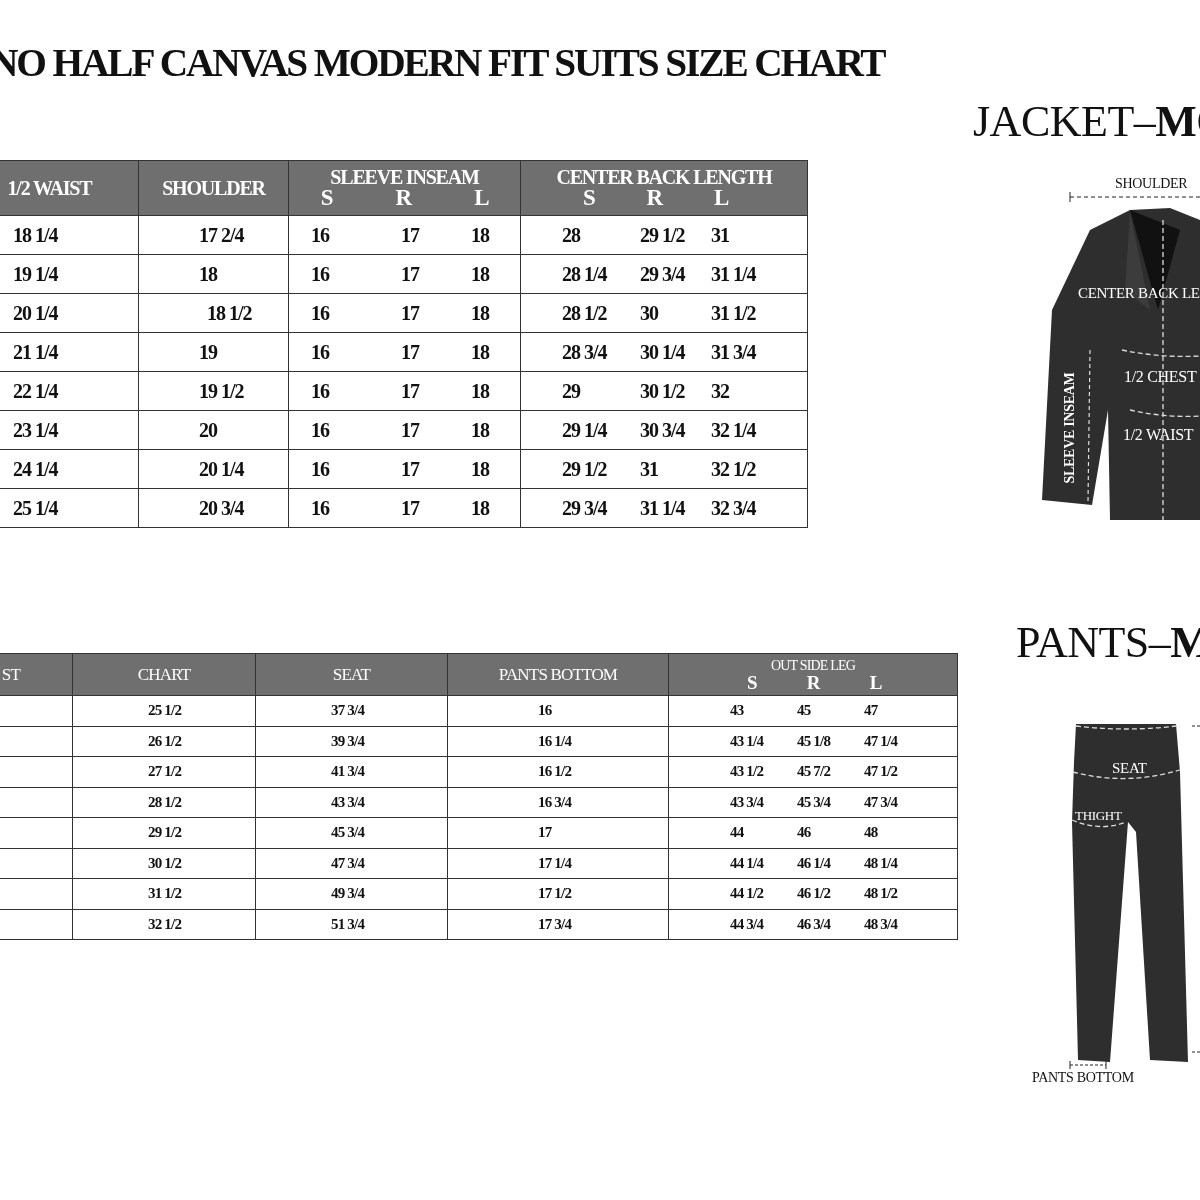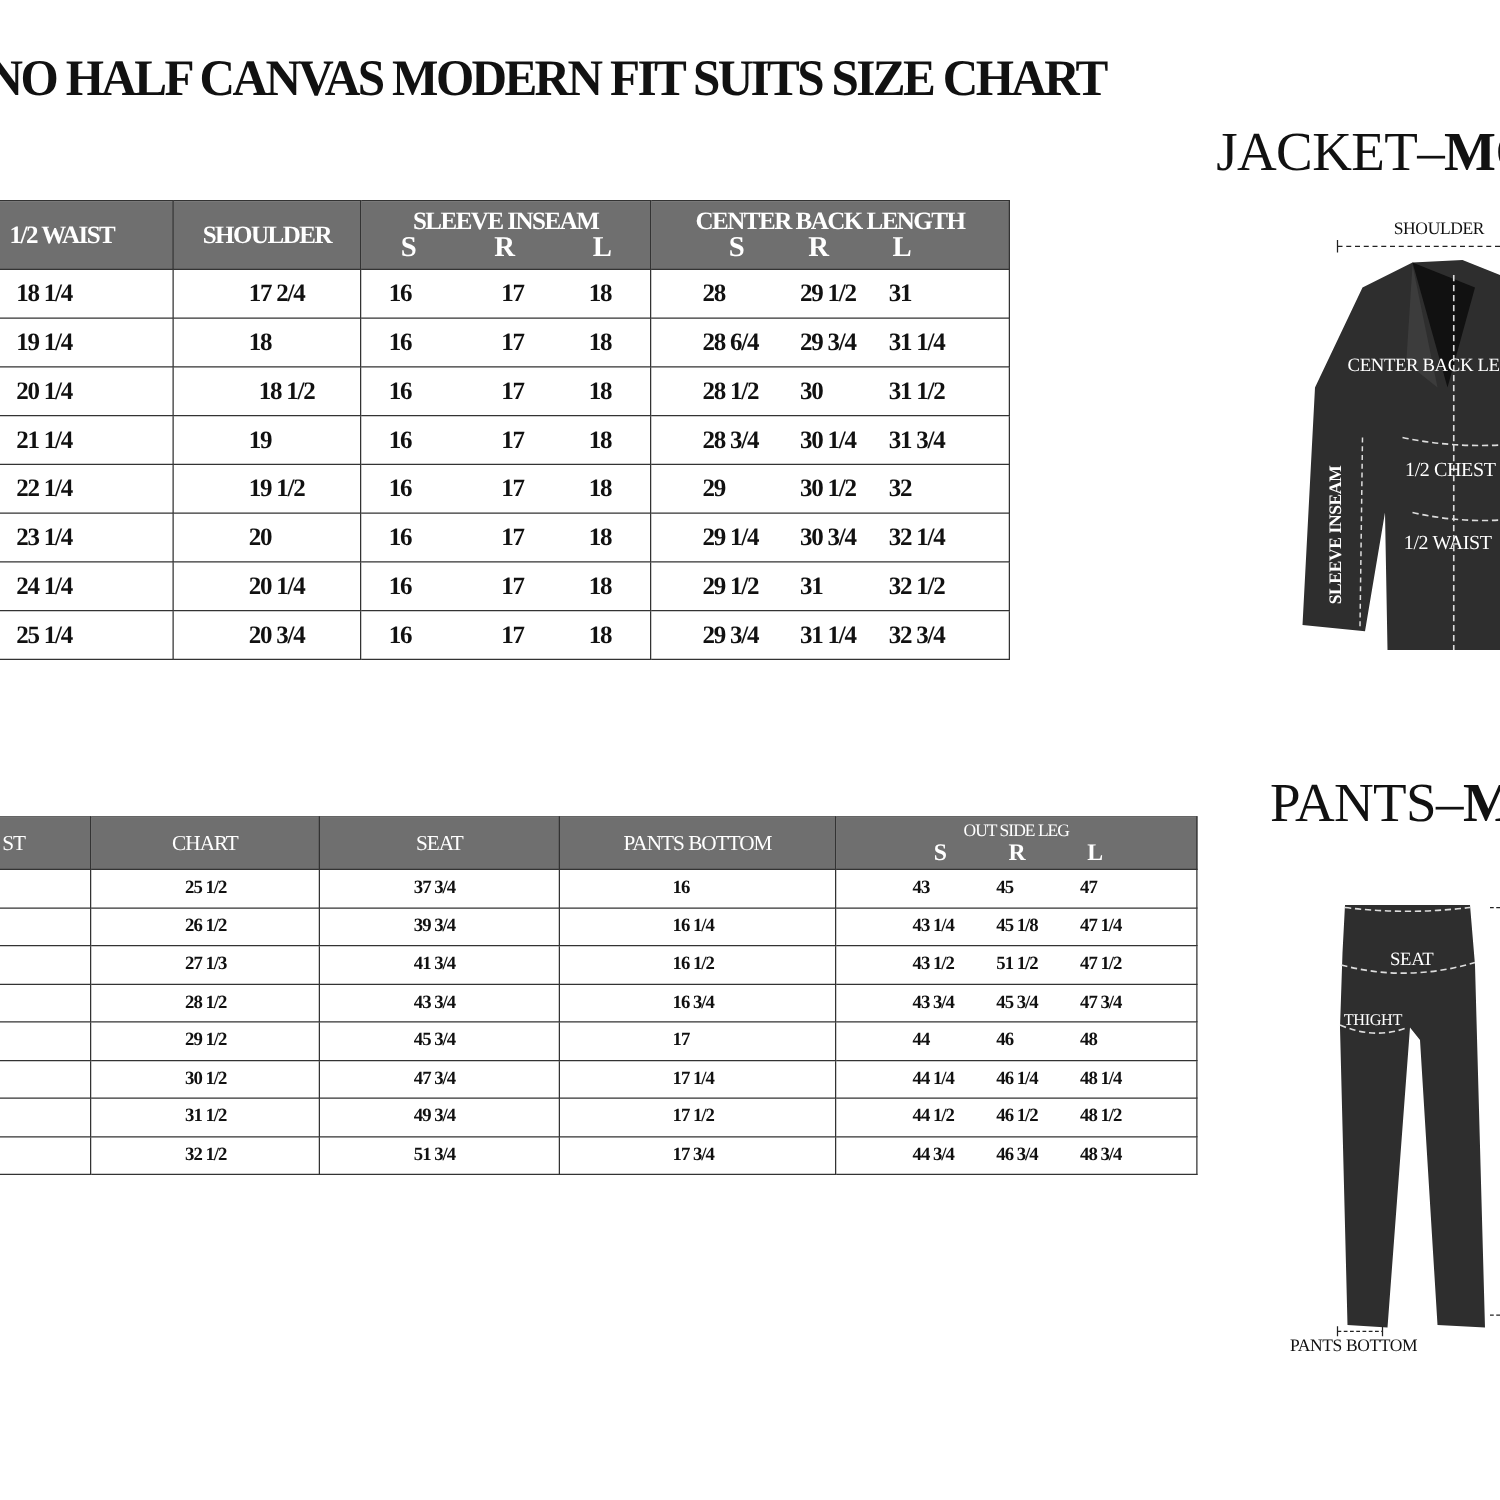--- a/index.html
+++ b/index.html
@@ -108,21 +108,21 @@
         <td style="padding-left:60px">18</td>
         <td>
           <div class="tri" style="padding-left:22px">
             <span style="width:90px">16</span>
             <span style="width:70px">17</span>
             <span>18</span>
           </div>
         </td>
         <td>
           <div class="tri" style="padding-left:41px">
-            <span style="width:78px">28 6/4</span>
+            <span style="width:78px">28 1/4</span>
             <span style="width:71px">29 3/4</span>
             <span>31 1/4</span>
           </div>
         </td>
       </tr>
       <tr>
         <td style="padding-left:52px">20 1/4</td>
         <td style="padding-left:68px">18 1/2</td>
         <td>
           <div class="tri" style="padding-left:22px">
@@ -278,27 +278,27 @@
         <td>
           <div class="tri" style="padding-left:61px">
             <span style="width:67px">43 1/4</span>
             <span style="width:67px">45 1/8</span>
             <span>47 1/4</span>
           </div>
         </td>
       </tr>
       <tr>
         <td></td>
-        <td style="padding-left:75px">27 1/3</td>
+        <td style="padding-left:75px">27 1/2</td>
         <td style="padding-left:75px">41 3/4</td>
         <td style="padding-left:90px">16 1/2</td>
         <td>
           <div class="tri" style="padding-left:61px">
             <span style="width:67px">43 1/2</span>
-            <span style="width:67px">51 1/2</span>
+            <span style="width:67px">45 7/2</span>
             <span>47 1/2</span>
           </div>
         </td>
       </tr>
       <tr>
         <td></td>
         <td style="padding-left:75px">28 1/2</td>
         <td style="padding-left:75px">43 3/4</td>
         <td style="padding-left:90px">16 3/4</td>
         <td>

